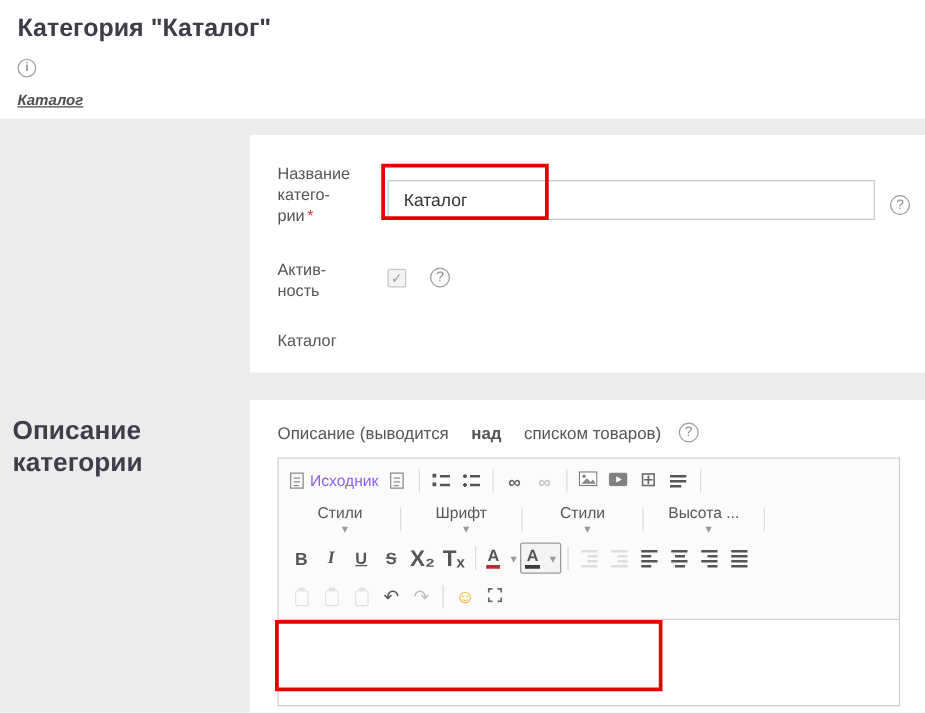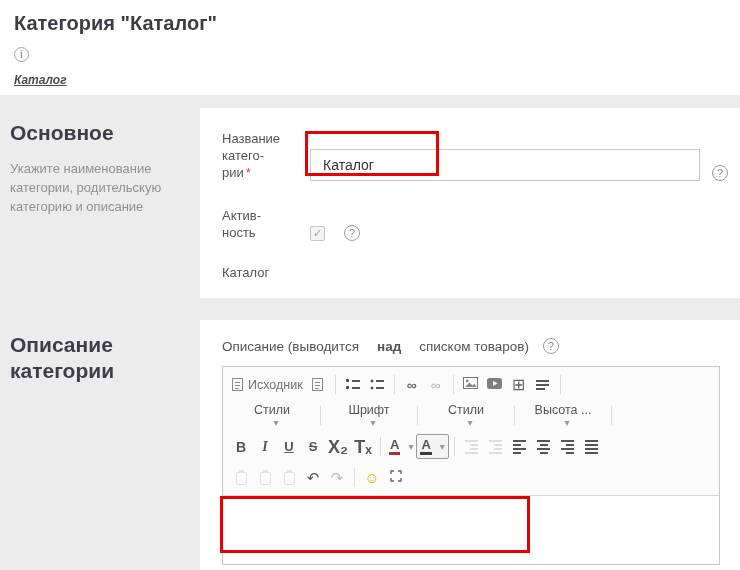--- a/index.html
+++ b/index.html
@@ -28,21 +28,21 @@
   .side-1 { top:25px; }
   .side-2 { top:237px; }
   .side h2 { margin:0; font-size:21px; font-weight:700; color:#3e3e4a; line-height:1.25; }
   .side p { margin:14px 0 0; font-size:13px; color:#909090; line-height:1.45; }
 
   .panel { position:absolute; left:200px; width:540px; background:#fff; }
   .panel-1 { top:13px; height:190px; padding:18px 0 0 22px; }
   .panel-2 { top:225px; height:250px; padding:18px 0 0 22px; }
 
   
-  .frow { display:flex; align-items:flex-end; }
+  .frow { display:flex; align-items:center; }
   .flabel { width:88px; flex:none; font-size:13px; color:#555; line-height:17px; padding-top:4px; }
   .req { color:#e03a3a; margin-left:2px; }
   .text-input { width:390px; height:32px; margin-top:12px; border:1px solid #c9c9c9;
     background:#fff; font-size:14px; color:#333; padding:0 12px; outline:none;
     font-family:inherit; }
   .help-icon { width:16px; height:16px; border:1px solid #9c9c9c; border-radius:50%;
     color:#8b8b8b; font-size:11px; display:flex; align-items:center; justify-content:center;
     flex:none; cursor:pointer; }
   .help-1 { margin-left:12px; margin-top:20px; }
   .help-2 { margin-left:10px; }
@@ -64,21 +64,21 @@
   .desc-help { margin-left:6px; }
 
   
   .editor { margin-top:12px; width:498px; border:1px solid #c9c9c9; background:#fff; }
   .toolbar { background:#fbfbfb; border-bottom:1px solid #d5d5d5; padding:2px 4px; }
   .trow { display:flex; align-items:center; height:31px; padding:0 2px; }
   .tbtn { display:inline-flex; align-items:center; justify-content:center; min-width:24px;
     height:25px; padding:0 3px; color:#555; font-size:13px; cursor:pointer; border-radius:2px; }
   .tbtn.disabled { opacity:.38; cursor:default; }
   .tbtn.active { border:1px solid #9a9a9a; background:#f4f4f4; }
-  .tlabel { margin-left:5px; font-size:12.5px; color:#737373; }
+  .tlabel { margin-left:5px; font-size:12.5px; color:#8b5cf6; }
   .sep { width:1px; height:19px; background:#dcdcdc; margin:0 5px; flex:none; }
   .combo { display:inline-flex; align-items:center; justify-content:space-between;
     min-width:86px; height:25px; padding:0 6px; cursor:pointer; color:#555; font-size:12.5px;flex-direction:column; }
   .caret { color:#999; font-size:10px; margin-left:8px; }
   .glyph { line-height:1; }
   .g-b { font-weight:700; font-size:14px; }
   .g-i { font-family:"Liberation Serif", serif; font-style:italic; font-weight:700; font-size:14px; }
   .g-u { text-decoration:underline; font-weight:700; font-size:13px; }
   .g-s { text-decoration:line-through; font-weight:700; font-size:13px; }
   .g-sm { font-weight:700; font-size:18px; }
@@ -148,24 +148,20 @@
 <div class="header">
   <h1 class="page-title">Категория "Каталог"</h1>
   <div class="instruction-row">
     <span class="info-icon">i</span>
   </div>
   <a class="crumb">Каталог</a>
 </div>
 
 <div class="main">
 
-  <div class="side side-1">
-    <h2>Основное</h2>
-    <p>Укажите наименование категории, родительскую категорию и описание</p>
-  </div>
 
   <div class="panel panel-1">
     <div class="frow frow-name">
       <div class="flabel">
         <span>Название</span><br>
         <span>катего-</span><br>
         <span>рии</span><span class="req">*</span>
       </div>
       <input class="text-input" type="text" value="Каталог" style="">
       <span class="help-icon help-1">?</span>

